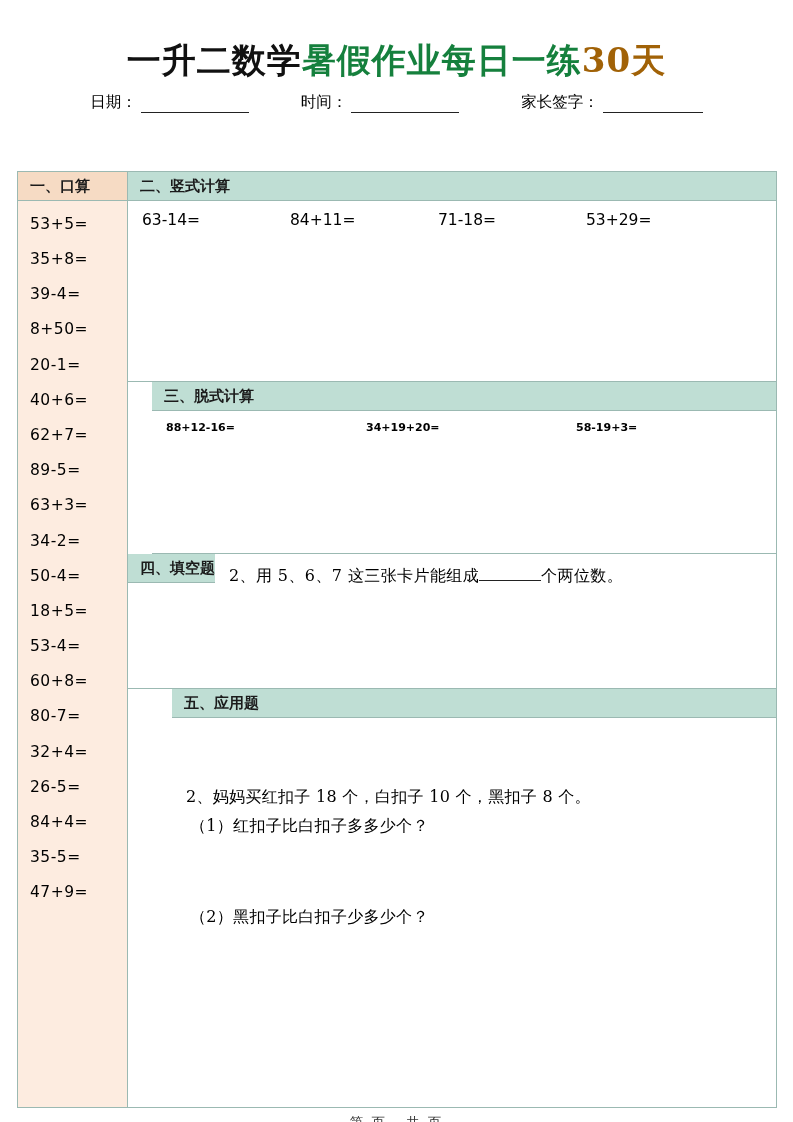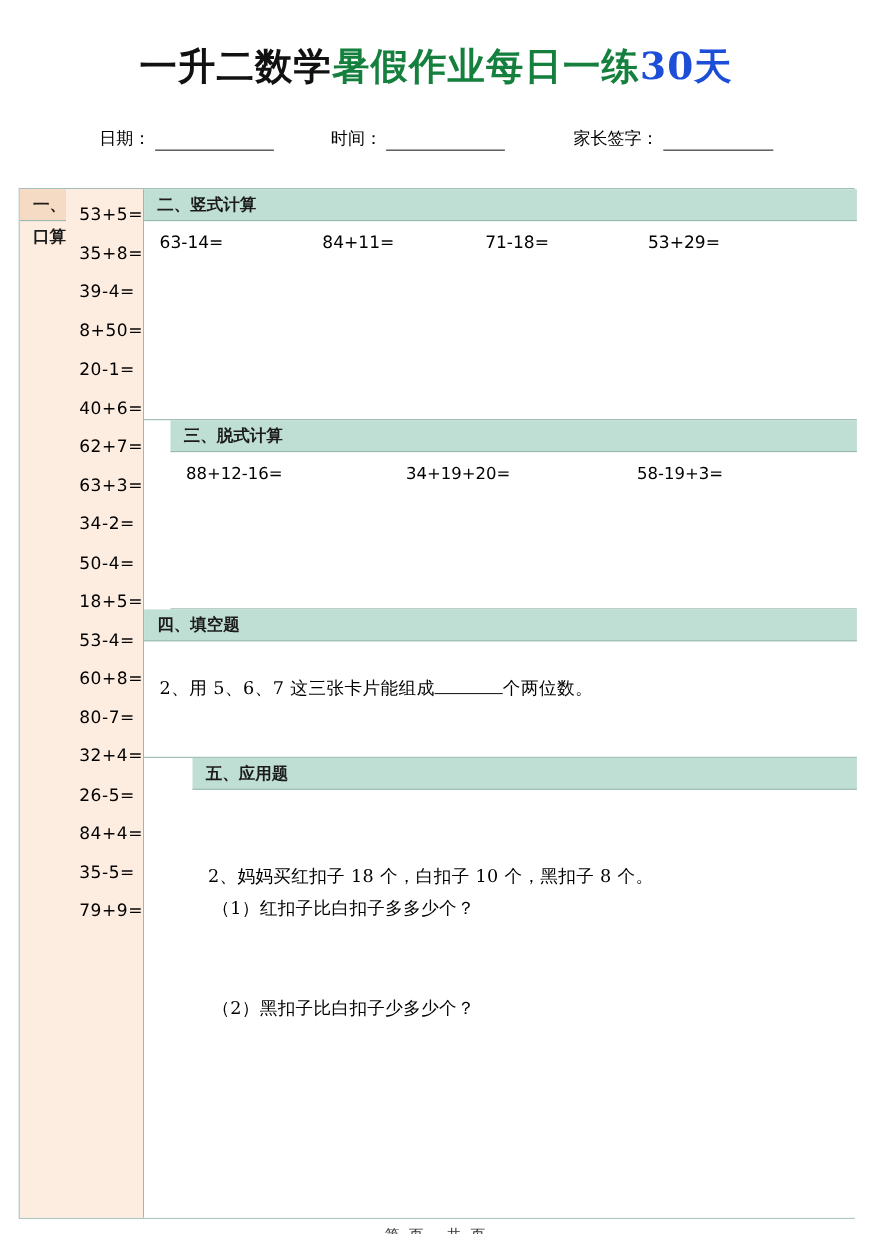--- a/index.html
+++ b/index.html
@@ -27,25 +27,25 @@
     text-align: center;
     margin-top: 38px;
     font-size: 34px;
     font-weight: bold;
     letter-spacing: 1px;
     font-family: "DejaVu Serif", serif;
     white-space: nowrap;
   }
   .title .seg-black { color: #111111; }
   .title .seg-blue  { color: #15803d; }
-  .title .seg-red   { color: #1d4ed8; }
+  .title .seg-red   { color: #a16207; }
 
   
   .inforow {
-    margin-top: 32px;
+    margin-top: 8px;
     display: flex;
     justify-content: center;
     align-items: flex-end;
     font-size: 15.5px;
     gap: 2px;
   }
   .info-item {
     display: flex;
     align-items: flex-end;
     white-space: nowrap;
@@ -71,21 +71,21 @@
     display: flex;
     border: 1px solid #9bb9b2;
     box-sizing: border-box;
   }
   .col-left {
     width: 165px;
     box-sizing: border-box;
     border-right: 1px solid #9bb9b2;
     background: #fdece0;
     display: flex;
-    flex-direction: row;
+    flex-direction: column;
   }
   .col-right {
     flex: 1;
     display: flex;
     flex-direction: column;
     background: #ffffff;
   }
 
   .sec-head {
     background: #bfded4;
@@ -140,33 +140,33 @@
     border-bottom: 1px solid #9bb9b2;
     box-sizing: border-box;
     height: 172px;
     display: flex;
     flex-direction: column;
     margin-left: 24px;
   }
   .tuo-row {
     display: flex;
     padding: 10px 0 0 14px;
-    font-size: 15px;
+    font-size: 11px;
     font-family: "DejaVu Sans", sans-serif;
+    font-weight: bold;
   }
   .tuo-row .q { width: 200px; }
   .tuo-row .q:nth-child(2) { width: 210px; }
 
   .sec-fill {
     border-bottom: 1px solid #9bb9b2;
     box-sizing: border-box;
     height: 135px;
     display: flex;
-    flex-direction: column;
-    gap: 21px;
+    flex-direction: row;
   }
   .fill-q {
     font-size: 16px;
     padding: 12px 0 0 14px;
     font-family: "DejaVu Serif", serif;
     letter-spacing: 0.4px;
   }
   .ul-s {
     display: inline-block;
     border-bottom: 1.2px solid #222;
@@ -247,32 +247,33 @@
     <div class="col-left">
       <div class="sec-head">一、口算</div>
       <div class="oral-list">
         <div class="oral-item">53+5=</div>
         <div class="oral-item">35+8=</div>
         <div class="oral-item">39-4=</div>
         <div class="oral-item">8+50=</div>
         <div class="oral-item">20-1=</div>
         <div class="oral-item">40+6=</div>
         <div class="oral-item">62+7=</div>
+        <div class="oral-item">89-5=</div>
         <div class="oral-item">63+3=</div>
         <div class="oral-item">34-2=</div>
         <div class="oral-item">50-4=</div>
         <div class="oral-item">18+5=</div>
         <div class="oral-item">53-4=</div>
         <div class="oral-item">60+8=</div>
         <div class="oral-item">80-7=</div>
         <div class="oral-item">32+4=</div>
         <div class="oral-item">26-5=</div>
         <div class="oral-item">84+4=</div>
         <div class="oral-item">35-5=</div>
-        <div class="oral-item">79+9=</div>
+        <div class="oral-item">47+9=</div>
       </div>
     </div>
 
     <div class="col-right">
 
       <div class="sec-vertical">
         <div class="sec-head">二、竖式计算</div>
         <div class="vert-row">
           <span class="q">63-14=</span>
           <span class="q">84+11=</span>

